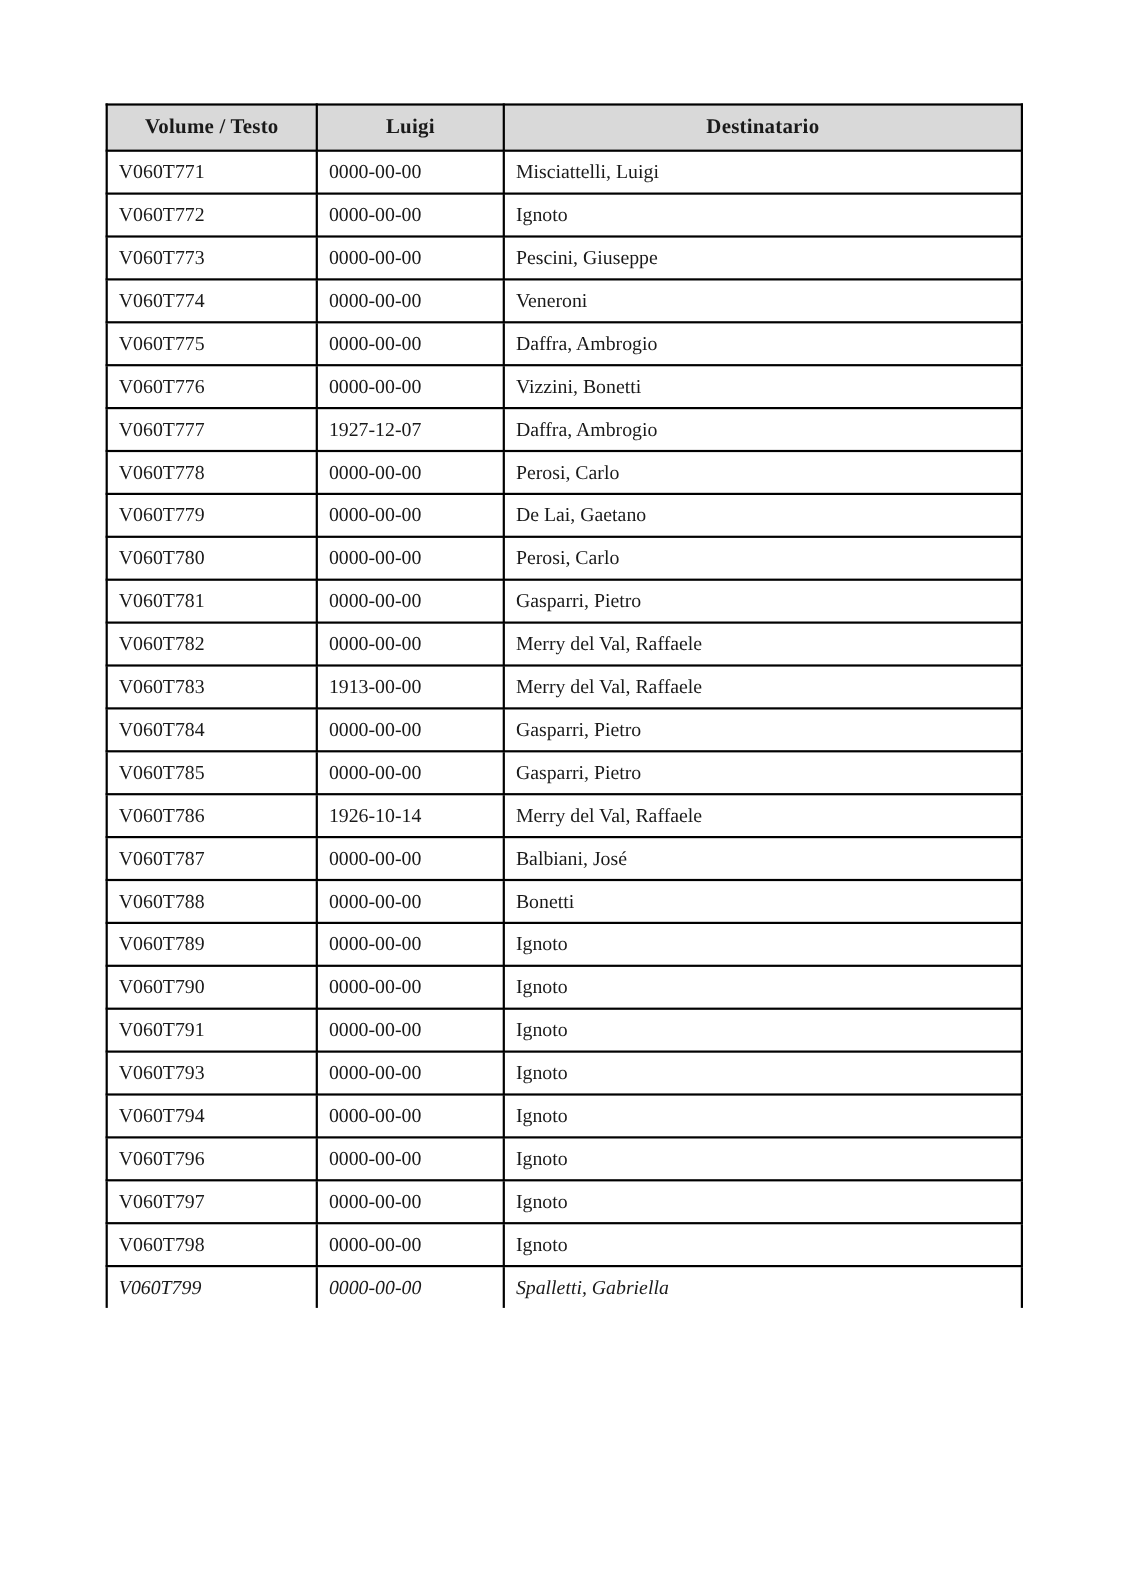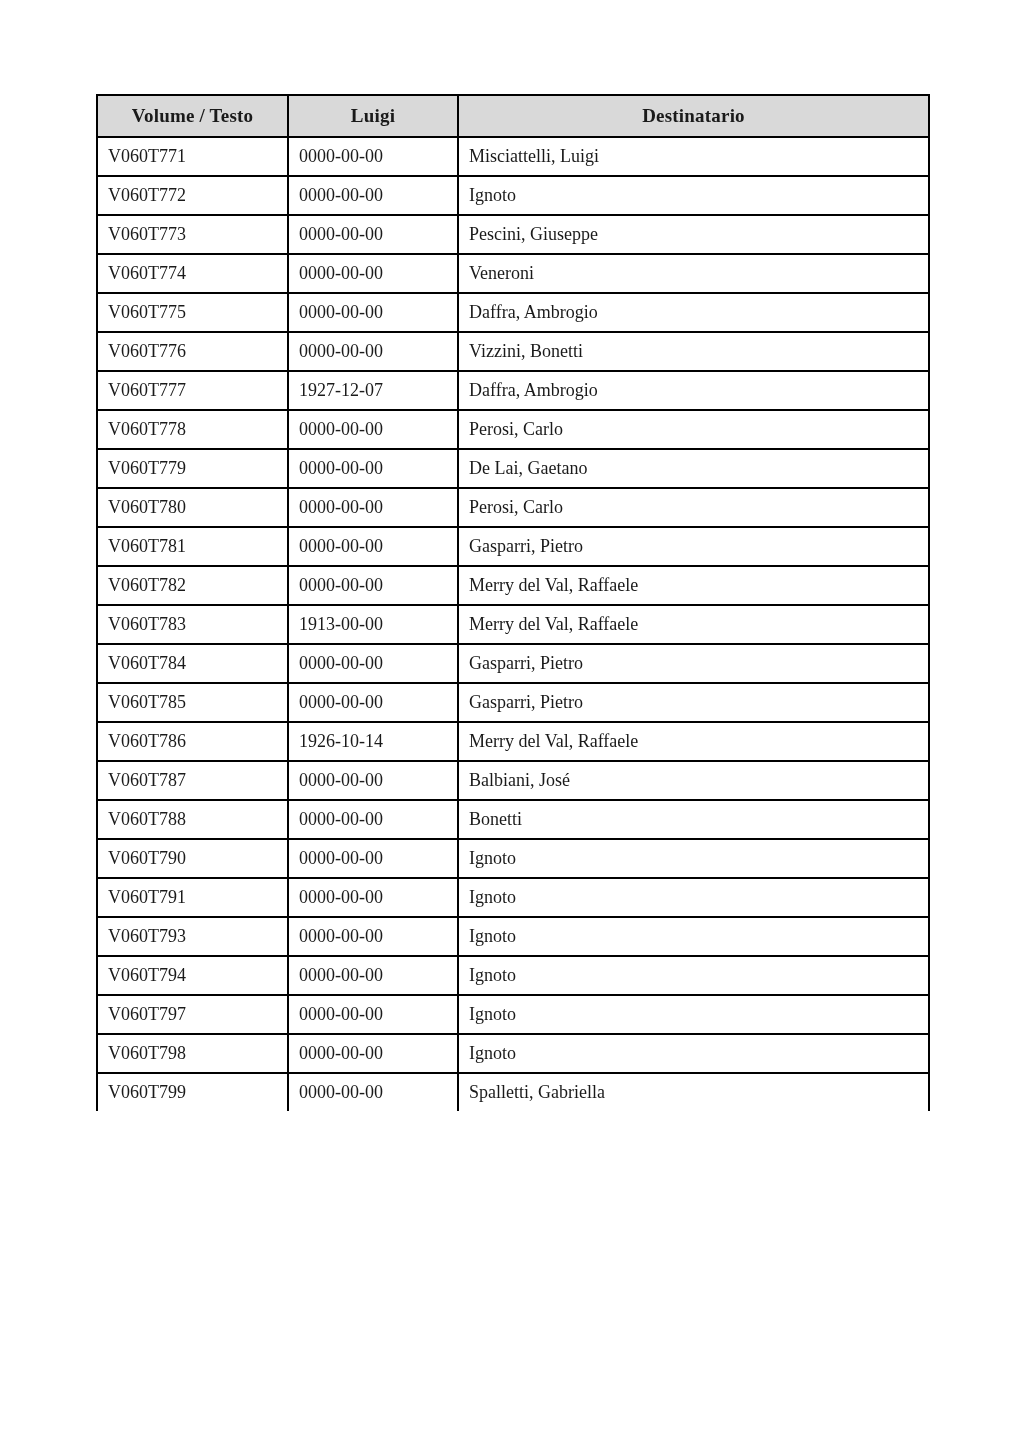--- a/index.html
+++ b/index.html
@@ -50,20 +50,21 @@
     font-weight: normal;
     text-align: left;
     vertical-align: middle;
     padding: 1px 4px 1px 10px;
     white-space: nowrap;
     overflow: hidden;
   }
   
   table.registry tbody tr:last-child td {
     border-bottom: none;
+    font-style: italic;
   }
 </style>
 </head>
 <body style="color: rgb(26, 26, 26);">
 
 <div class="page">
   <table class="registry">
     <colgroup>
       <col class="c0">
       <col class="c1">
@@ -161,36 +162,46 @@
           <td>V060T787</td>
           <td>0000-00-00</td>
           <td>Balbiani, José</td>
         </tr>
         <tr>
           <td>V060T788</td>
           <td>0000-00-00</td>
           <td>Bonetti</td>
         </tr>
         <tr>
+          <td>V060T789</td>
+          <td>0000-00-00</td>
+          <td>Ignoto</td>
+        </tr>
+        <tr>
           <td>V060T790</td>
           <td>0000-00-00</td>
           <td>Ignoto</td>
         </tr>
         <tr>
           <td>V060T791</td>
           <td>0000-00-00</td>
           <td>Ignoto</td>
         </tr>
         <tr>
           <td>V060T793</td>
           <td>0000-00-00</td>
           <td>Ignoto</td>
         </tr>
         <tr>
           <td>V060T794</td>
+          <td>0000-00-00</td>
+          <td>Ignoto</td>
+        </tr>
+        <tr>
+          <td>V060T796</td>
           <td>0000-00-00</td>
           <td>Ignoto</td>
         </tr>
         <tr>
           <td>V060T797</td>
           <td>0000-00-00</td>
           <td>Ignoto</td>
         </tr>
         <tr>
           <td>V060T798</td>

